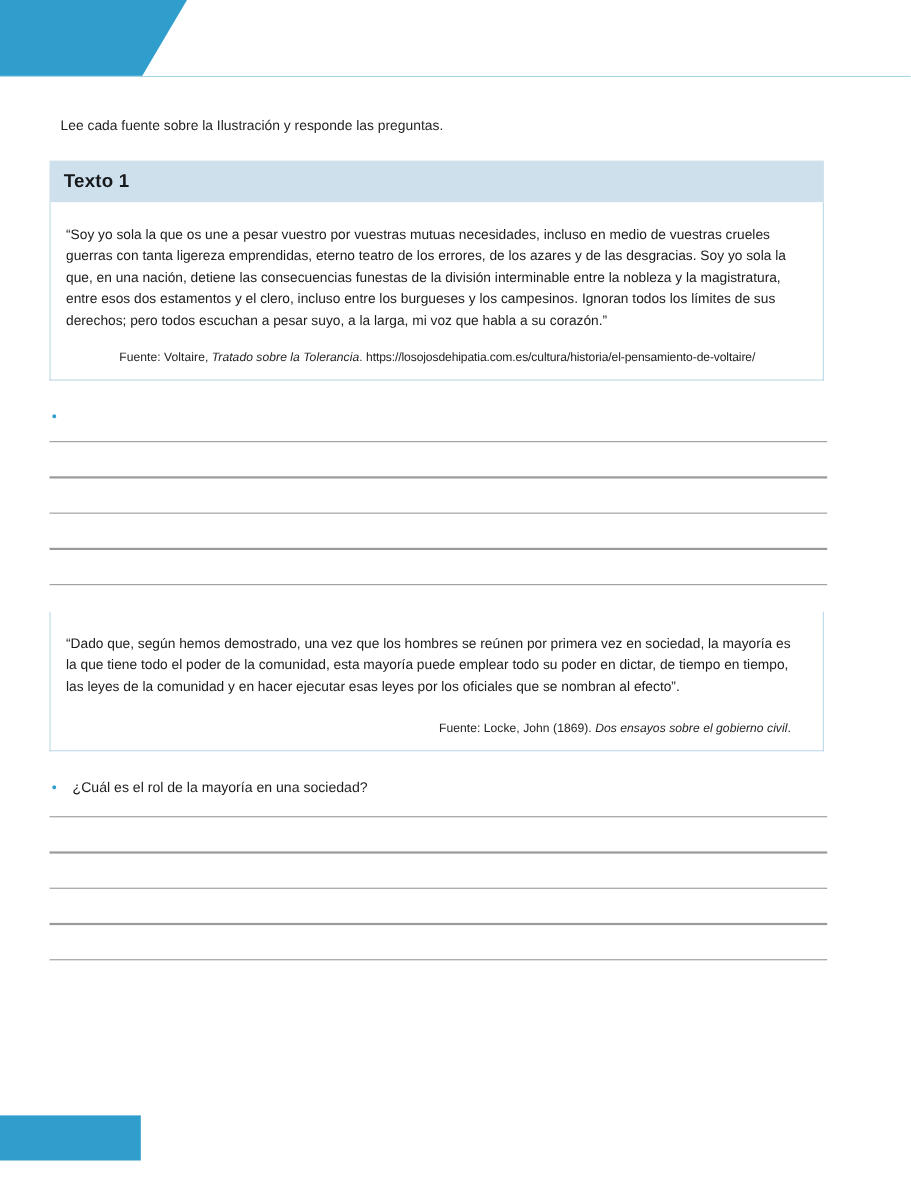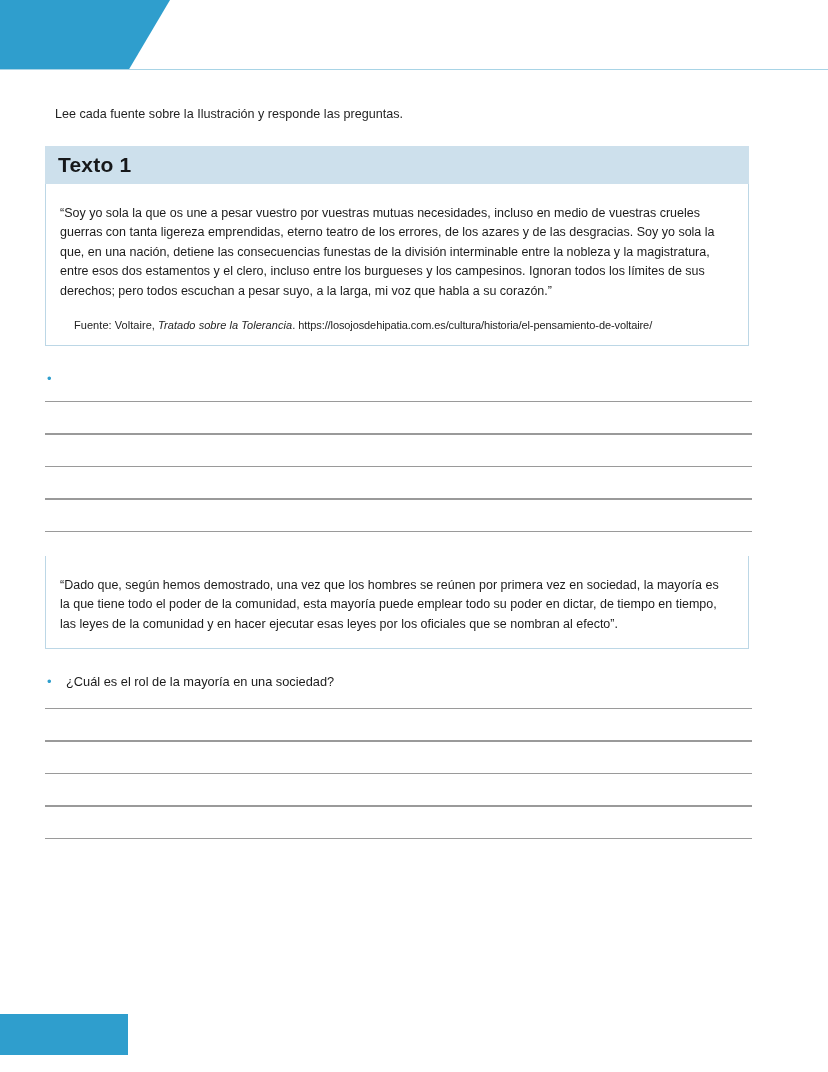--- a/index.html
+++ b/index.html
@@ -94,21 +94,21 @@
   }
   .text-block-header {
     height: 38px;
     background: #cde0ec;
     display: flex;
     align-items: center;
     padding-left: 13px;
     box-sizing: border-box;
   }
   .text-block-title {
-    font-size: 21px;
+    font-size: 17px;
     font-weight: bold;
     color: #16181a;
     letter-spacing: 0.2px;
   }
   .text-block-body {
     border: 1px solid #bcd7e6;
     border-top: none;
     background: #ffffff;
     padding: 20px 27px 14px 14px;
     box-sizing: border-box;
@@ -120,21 +120,21 @@
     text-align: left;
     margin: 0;
   }
   .source {
     font-size: 11px;
     color: #232323;
     margin-top: 18px;
     letter-spacing: 0.05px;
   }
   .source.left {
-    text-align: left;
+    text-align: center;
     padding-left: 14px;
   }
   .source.right {
     text-align: right;
     padding-right: 2px;
     margin-top: 22px;
   }
   .source .ital {
     font-style: italic;
   }
@@ -214,20 +214,24 @@
     <div class="answer-line"></div>
     <div class="answer-line"></div>
     <div class="answer-line"></div>
     <div class="answer-line"></div>
     <div class="answer-line"></div>
   </div>
 
   <div class="text-block">
     <div class="text-block-body">
       <p class="quote">“Dado que, según hemos demostrado, una vez que los hombres se reúnen por primera vez en sociedad, la mayoría es la que tiene todo el poder de la comunidad, esta mayoría puede emplear todo su poder en dictar, de tiempo en tiempo, las leyes de la comunidad y en hacer ejecutar esas leyes por los oficiales que se nombran al efecto”.</p>
+      <div class="source right">
+        <span>Fuente: Locke, John (1869).</span>
+        <span class="ital">Dos ensayos sobre el gobierno civil</span><span>.</span>
+      </div>
     </div>
   </div>
 
   <div class="question-row">
     <span class="bullet">•</span>
     <span class="question-text">¿Cuál es el rol de la mayoría en una sociedad?</span>
   </div>
 
   <div class="answer-lines second">
     <div class="answer-line"></div>

